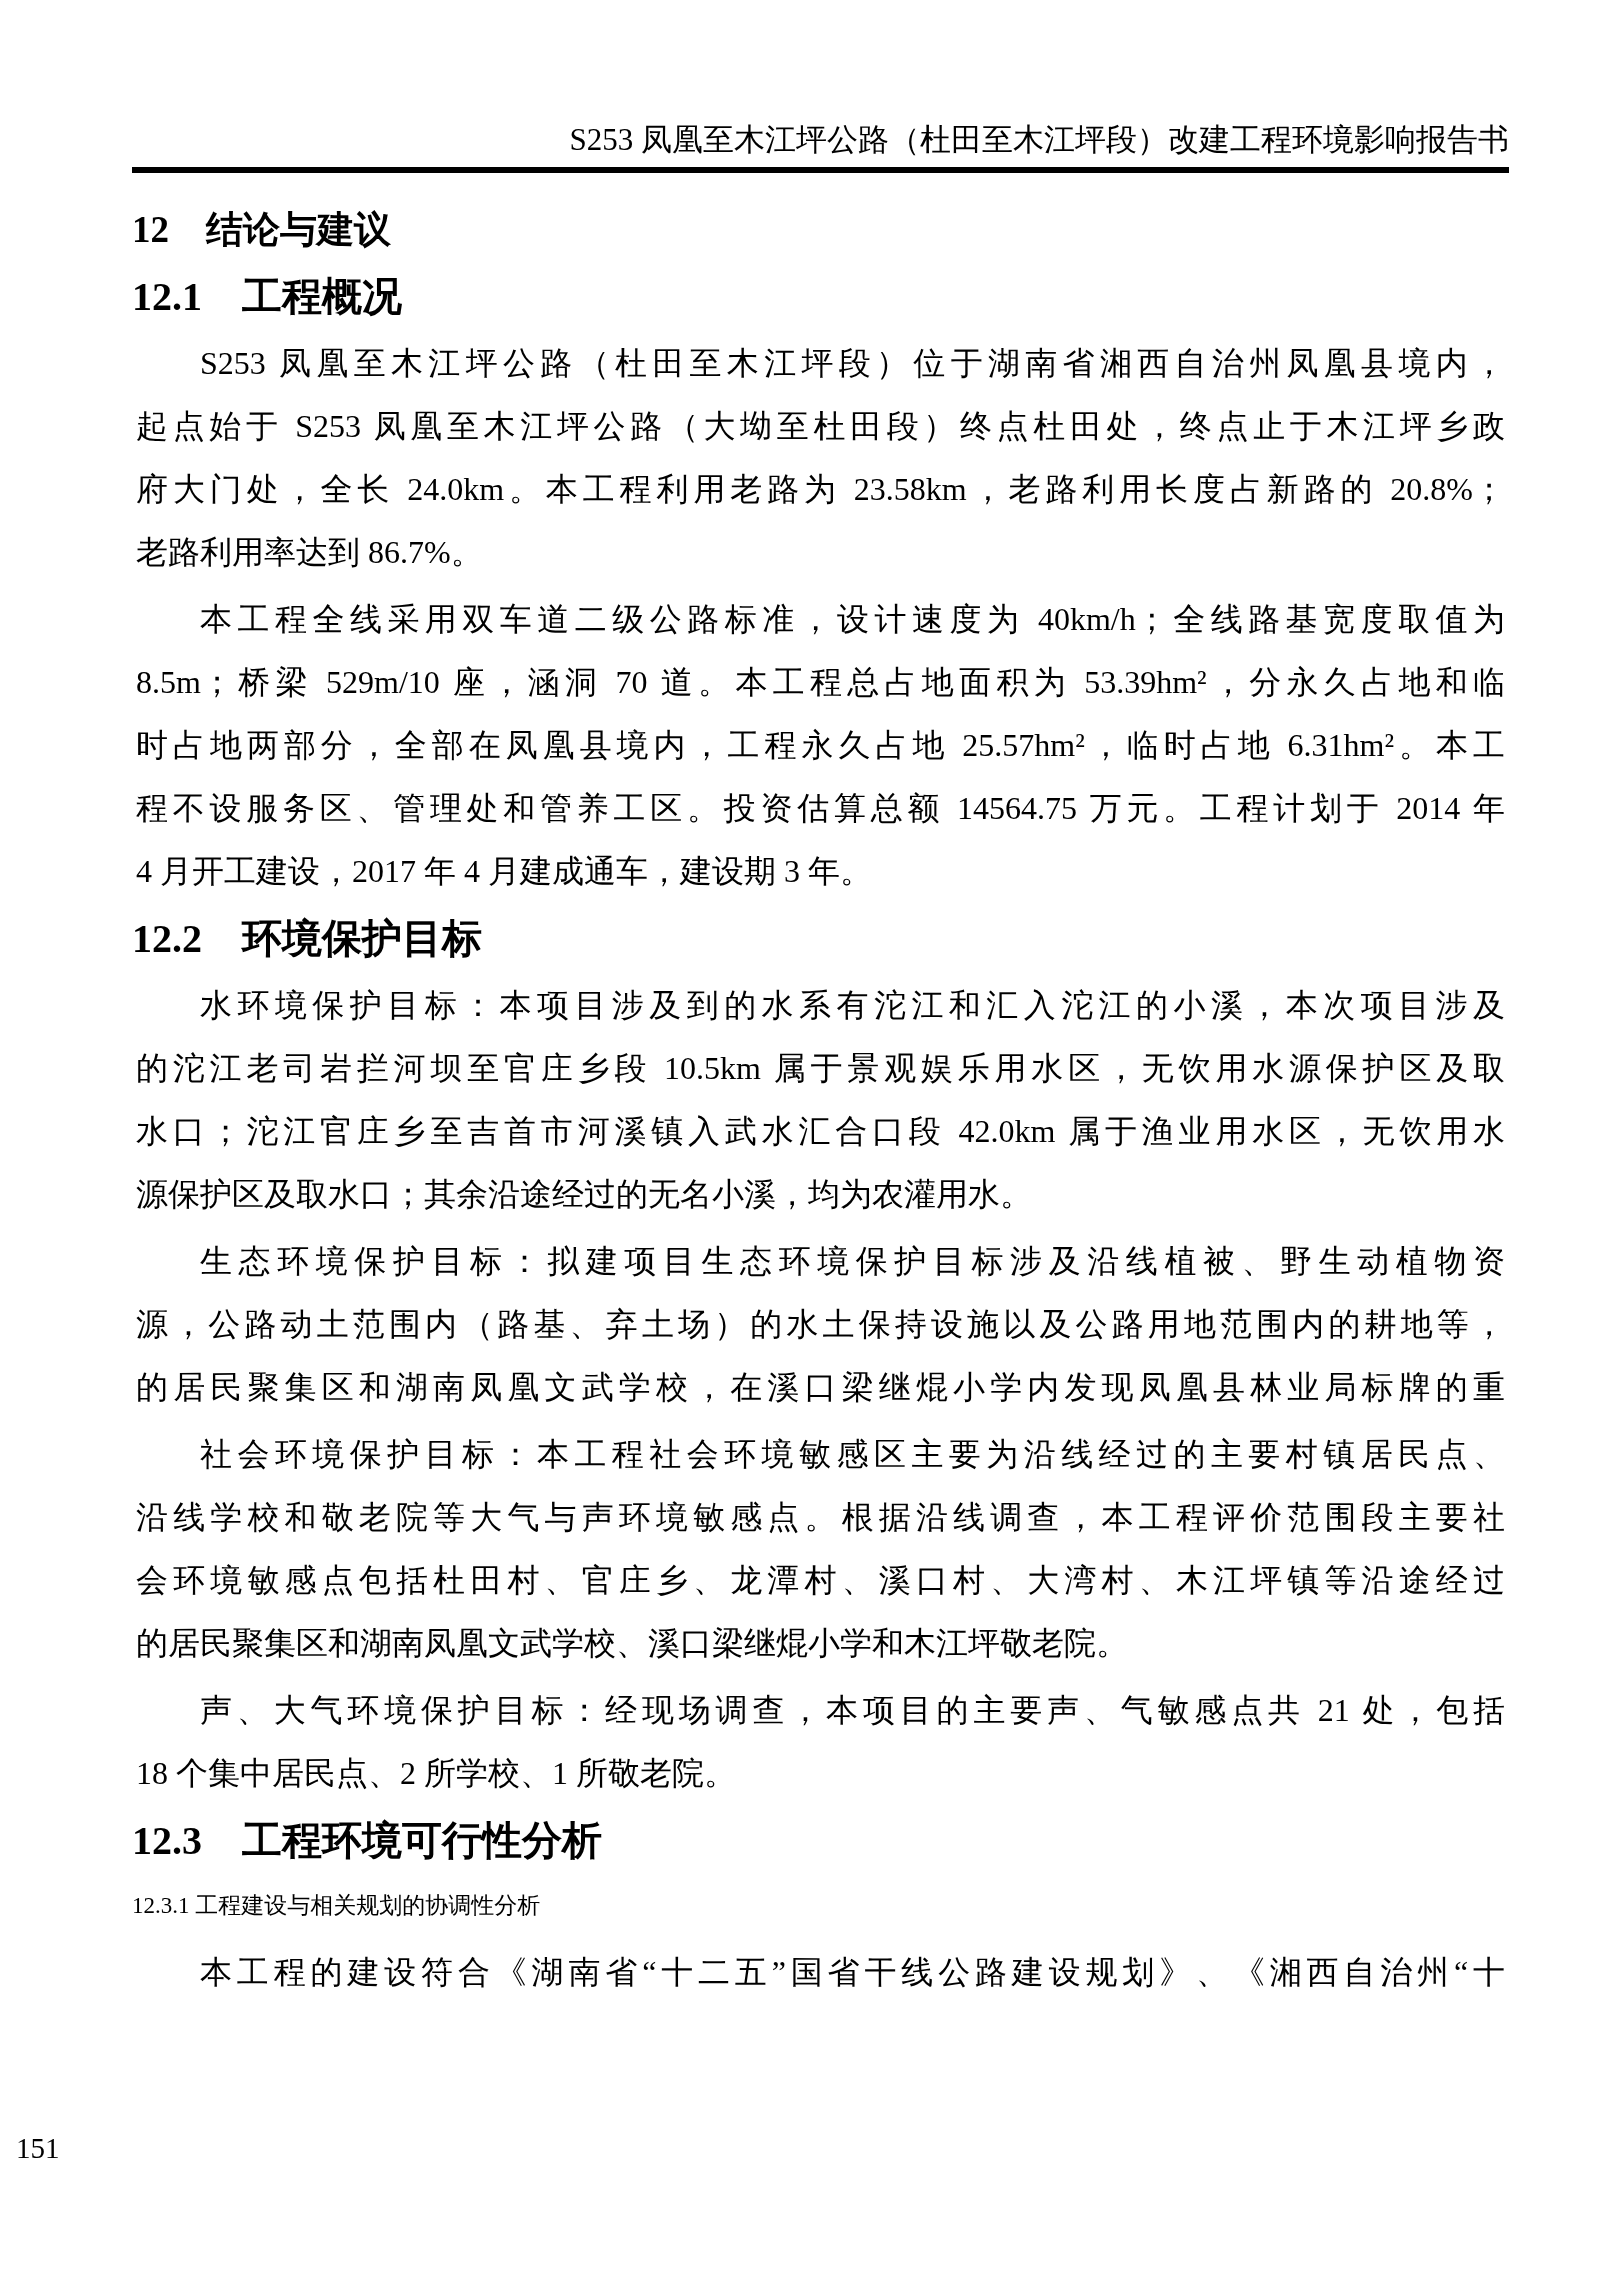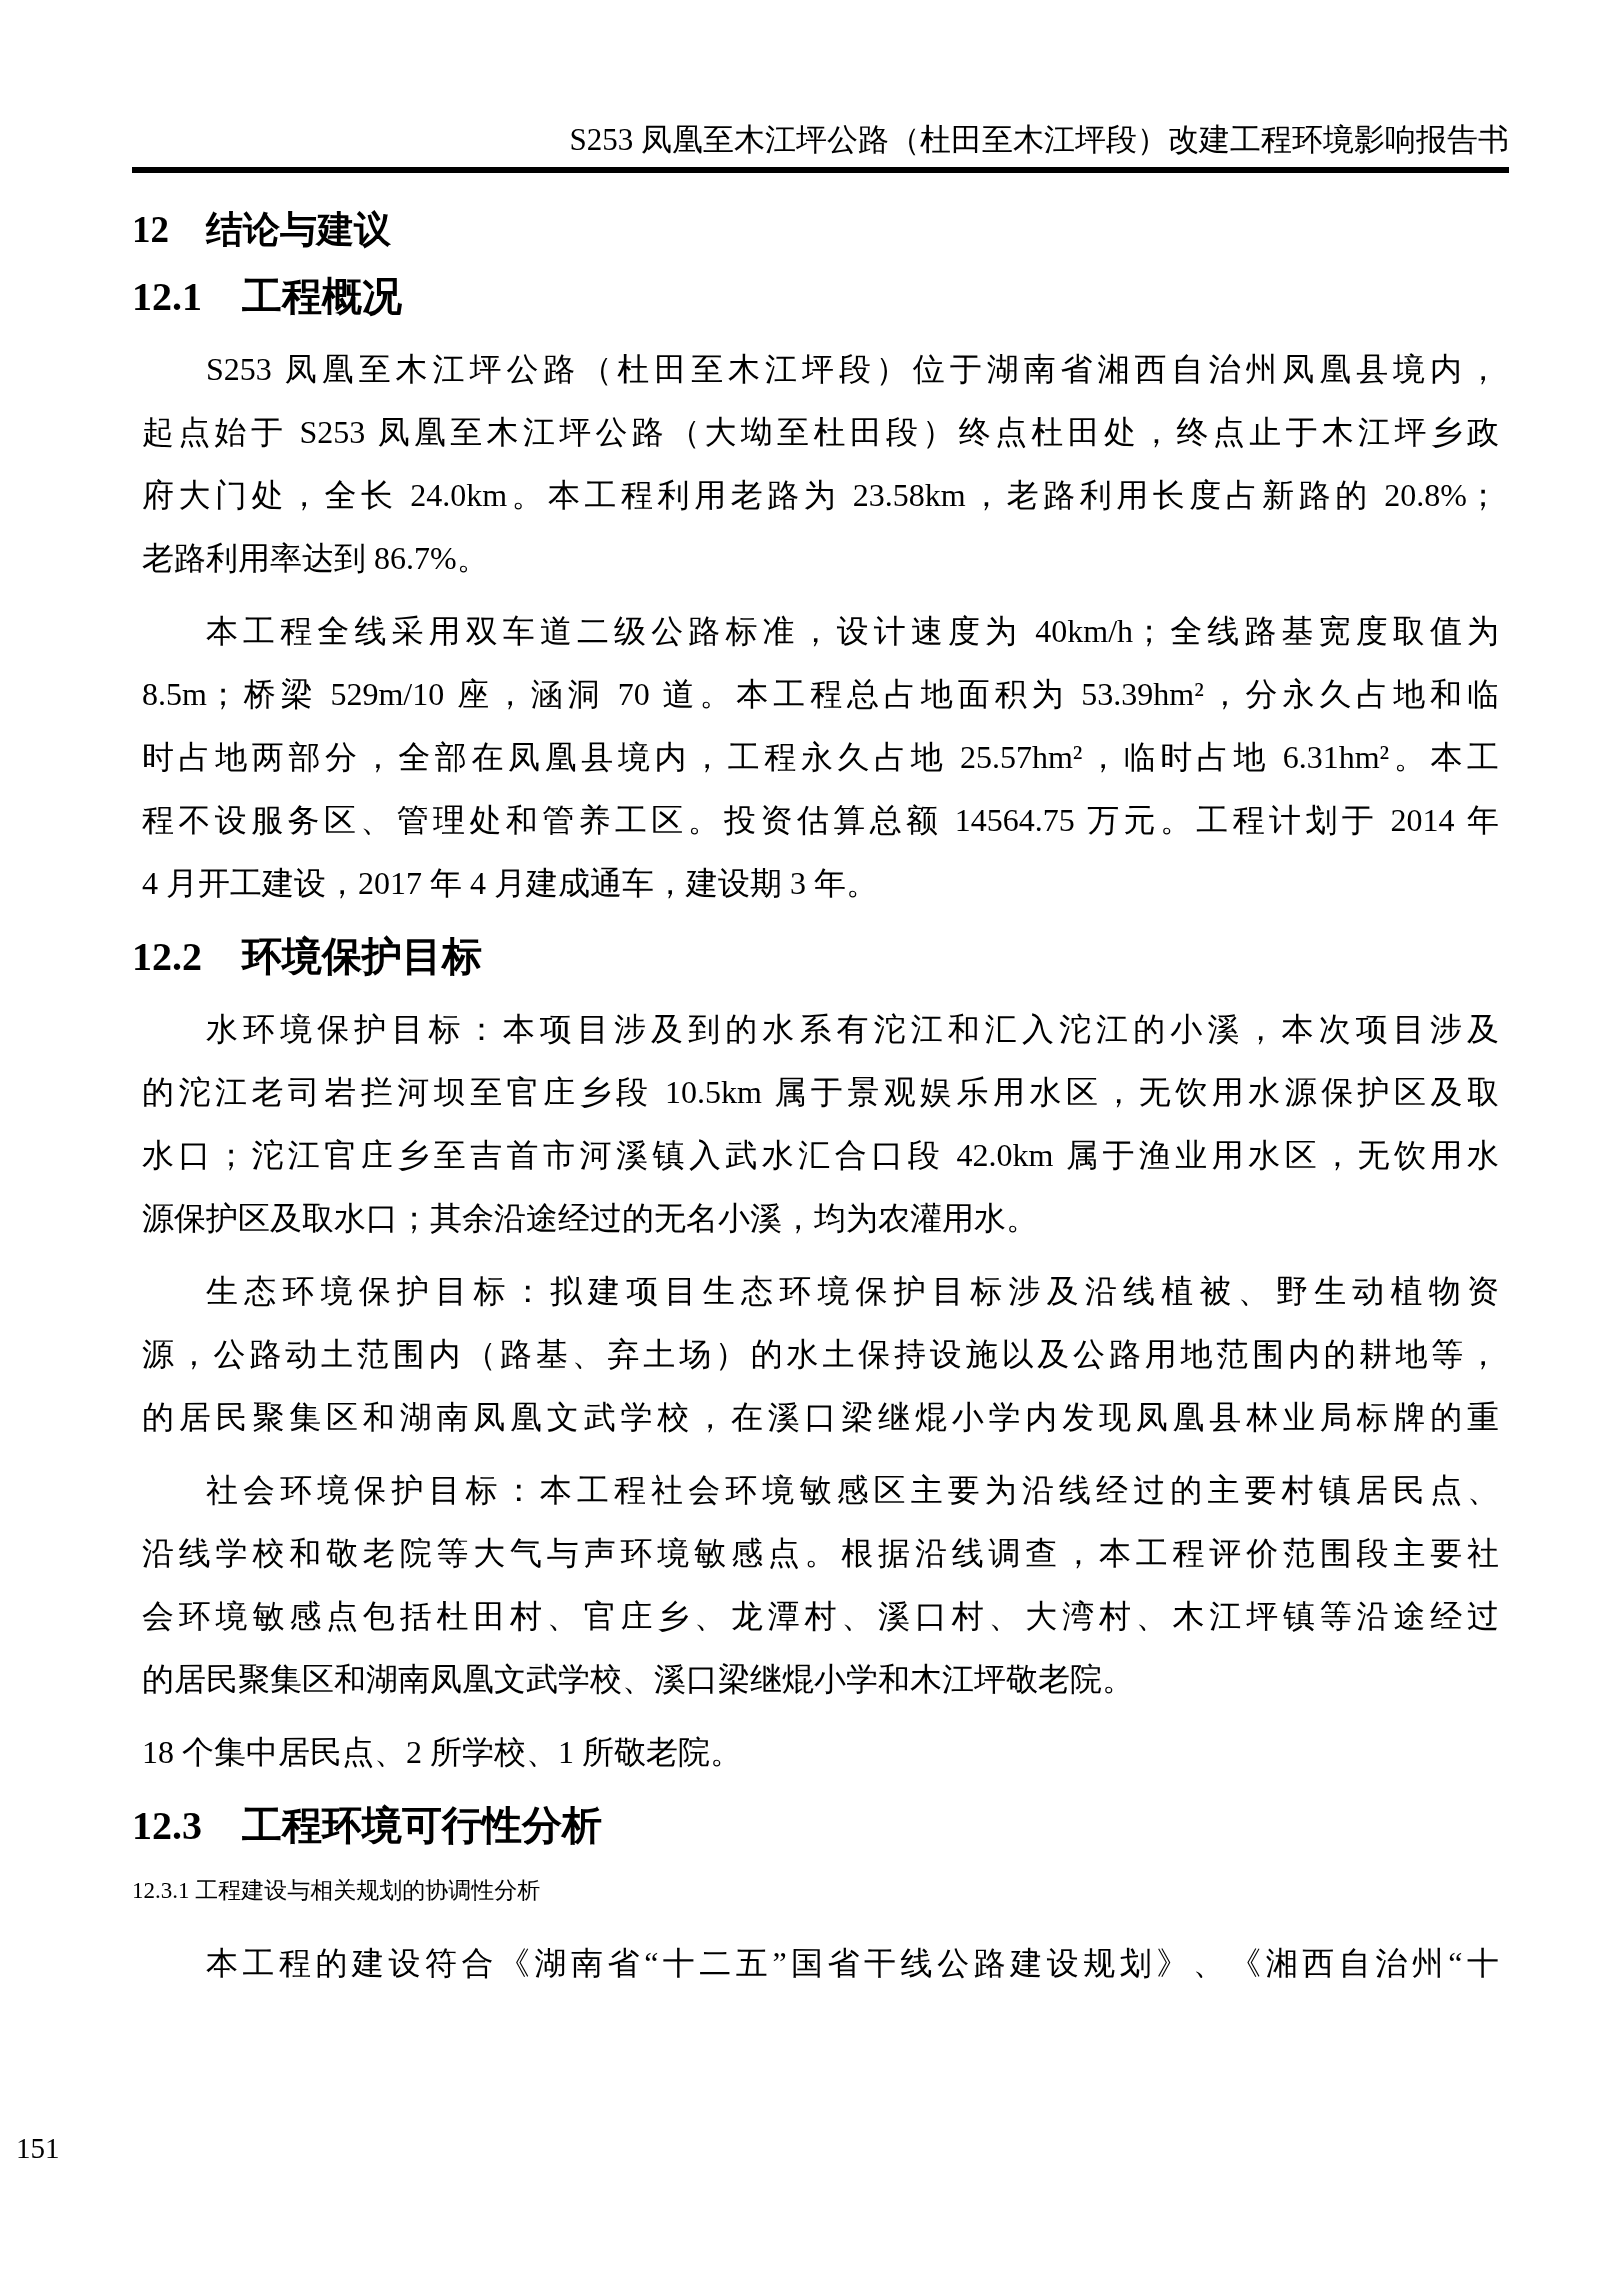--- a/index.html
+++ b/index.html
@@ -45,21 +45,21 @@
     line-height: 63px;
     margin: 3.9px 0 2px 0;
   }
   .h3 {
     font-size: 23px;
     font-weight: normal;
     line-height: 63px;
     margin: 2px 0 0 0;
   }
   .para {
-    margin: 10px;
+    margin: 4px;
   }
   .line {
     font-size: 32px;
     line-height: 63px;
     text-align: justify;
     text-align-last: justify;
   }
   .line.first {
     text-indent: 2em;
   }
@@ -123,20 +123,21 @@
     </div>
 
     <div class="para">
       <div class="line first">社会环境保护目标：本工程社会环境敏感区主要为沿线经过的主要村镇居民点、</div>
       <div class="line">沿线学校和敬老院等大气与声环境敏感点。根据沿线调查，本工程评价范围段主要社</div>
       <div class="line">会环境敏感点包括杜田村、官庄乡、龙潭村、溪口村、大湾村、木江坪镇等沿途经过</div>
       <div class="line last">的居民聚集区和湖南凤凰文武学校、溪口梁继焜小学和木江坪敬老院。</div>
     </div>
 
     <div class="para">
+      <div class="line first">声、大气环境保护目标：经现场调查，本项目的主要声、气敏感点共 21 处，包括</div>
       <div class="line last">18 个集中居民点、2 所学校、1 所敬老院。</div>
     </div>
 
     <div class="h2">12.3　工程环境可行性分析</div>
 
     <div class="h3">12.3.1 工程建设与相关规划的协调性分析</div>
 
     <div class="para">
       <div class="line first">本工程的建设符合《湖南省“十二五”国省干线公路建设规划》、《湘西自治州“十</div>
     </div>

